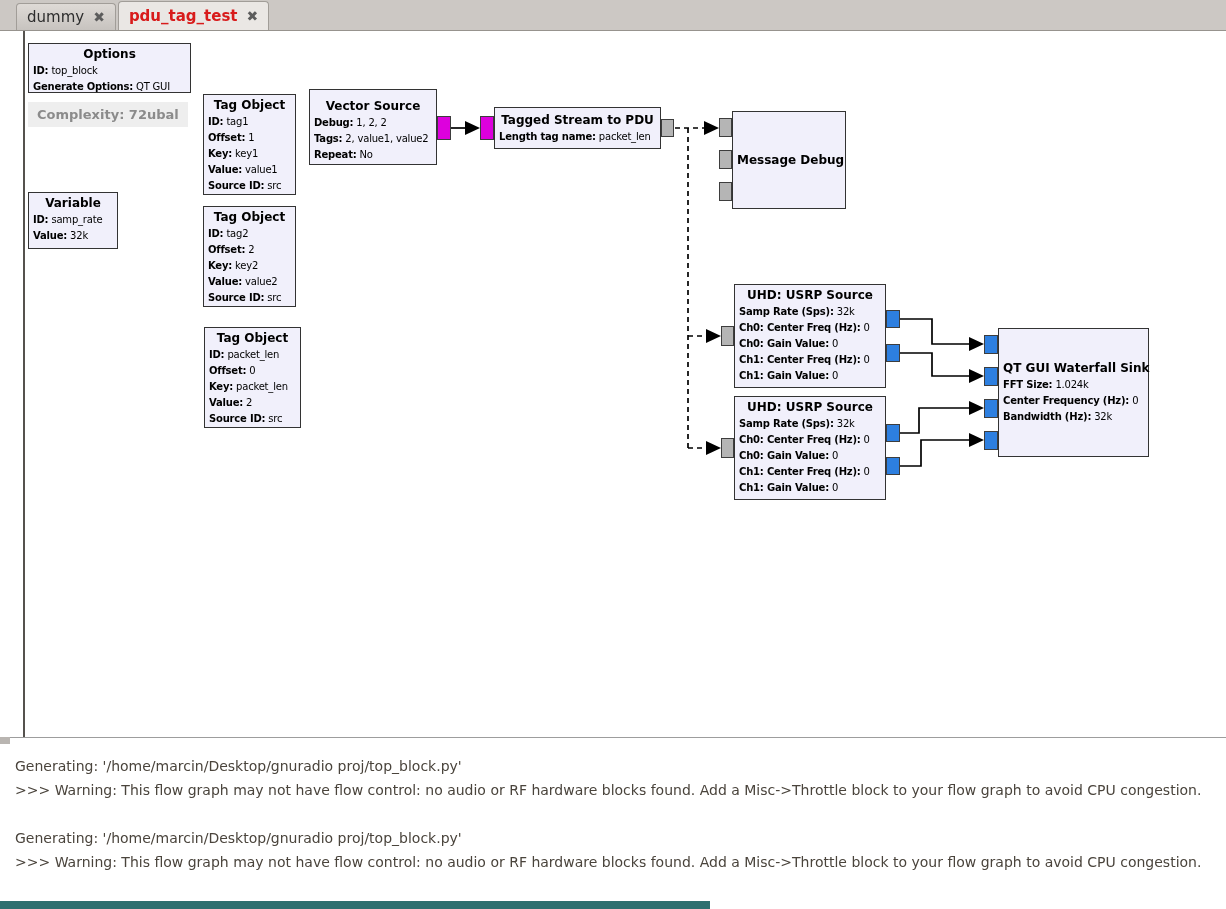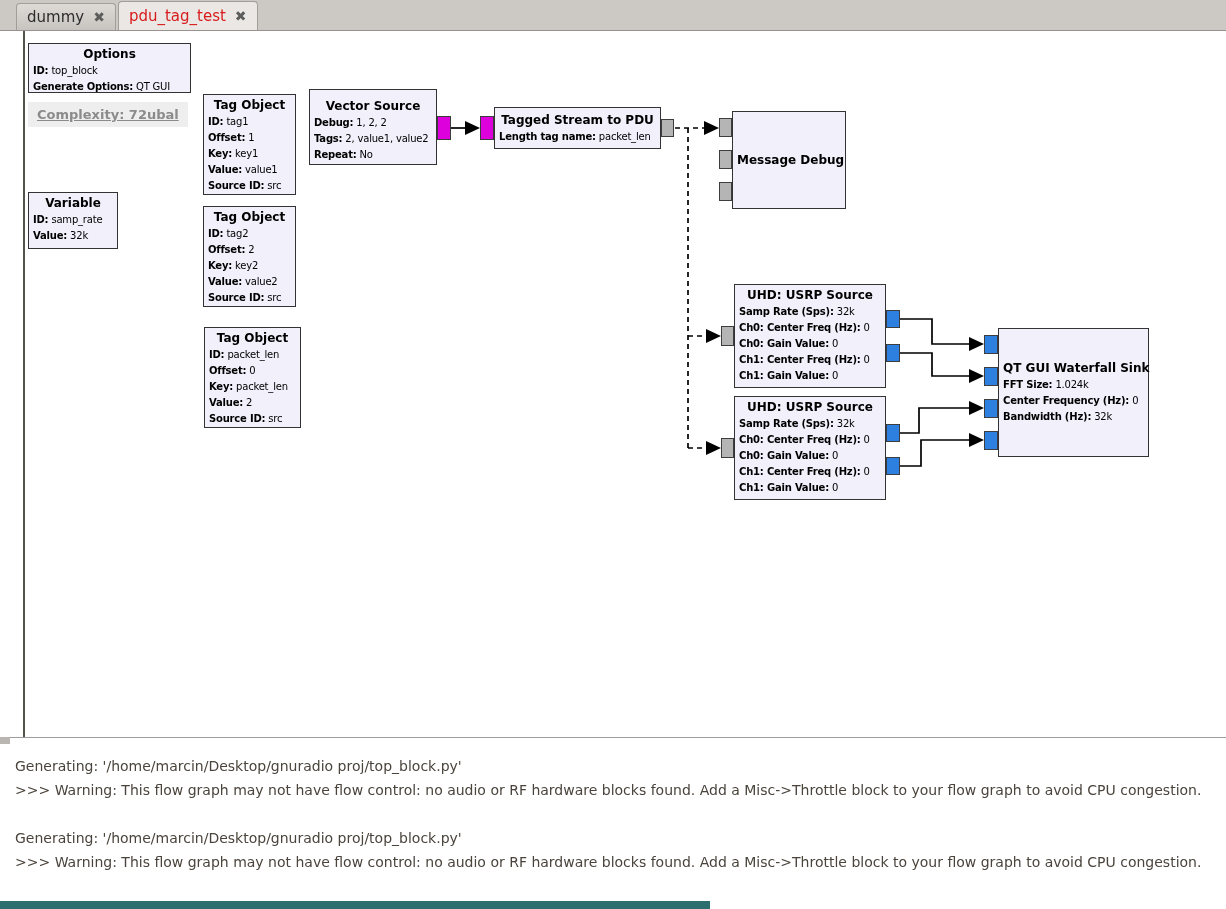--- a/index.html
+++ b/index.html
@@ -14,42 +14,42 @@
     display:flex;align-items:flex-end;padding-left:16px;box-sizing:border-box;
   }
   .tab{
     display:flex;align-items:center;gap:9px;
     padding:3px 10px 4px 10px;height:27px;box-sizing:border-box;
     border:1px solid #a19d98;border-bottom:none;border-radius:4px 4px 0 0;
     background:linear-gradient(#dedad6,#c7c3bf);
     font-size:15px;color:#2e2e2e;margin-right:2px;
   }
   .tab.active{background:#eae7e4;height:29px;}
-  .tab.active .tab-label{color:#d81b1b;}
+  .tab.active .tab-label{color:#d81b1b;font-weight:bold;}
   .close-x{color:#5c5c5c;font-size:14px;font-weight:bold;line-height:1;}
   
   .canvas{
     position:absolute;top:31px;left:16px;width:1226px;height:706px;background:#ffffff;
   }
   .canvas-edge{position:absolute;left:7px;top:0;width:2px;height:706px;background:#55524e;}
   .wires{position:absolute;top:0;left:0;}
   .block{
     position:absolute;background:#f1f0fb;border:1px solid #333333;
     box-sizing:border-box;padding:2px 4px;color:#000;z-index:2;
   }
   .block-title{
     font-weight:bold;font-size:12px;line-height:17px;text-align:center;white-space:nowrap;
   }
   .param{font-size:10px;line-height:16px;white-space:nowrap;letter-spacing:-0.2px;}
   .plabel{font-weight:bold;}
   .block-center{display:flex;flex-direction:column;justify-content:center;}
   .port{position:absolute;border:1px solid #3d3d3d;box-sizing:border-box;z-index:3;}
   .complexity{
     position:absolute;background:#eeeeee;color:#8b8b8b;font-weight:bold;
-    font-size:13px;padding:5px 9px;white-space:nowrap;text-decoration:underline;
+    font-size:13px;padding:5px 9px;white-space:nowrap;
   }
   
   .console{
     position:absolute;top:737px;left:0;width:1226px;height:164px;
     background:#ffffff;border-top:1px solid #9d9d9d;box-sizing:border-box;
   }
   .console pre{
     margin:12px;padding:4px 3px 0 3px;
     font-family:"DejaVu Sans",sans-serif;font-size:14px;line-height:24px;
     color:#4a443c;white-space:pre;

